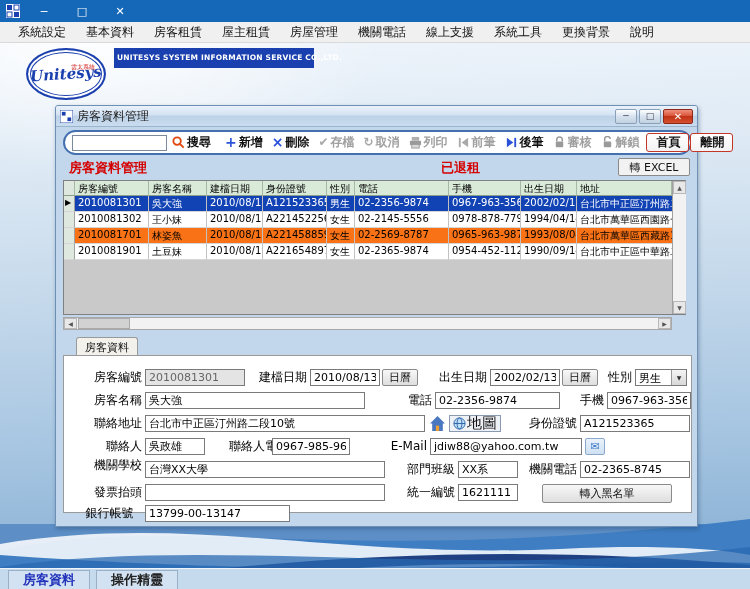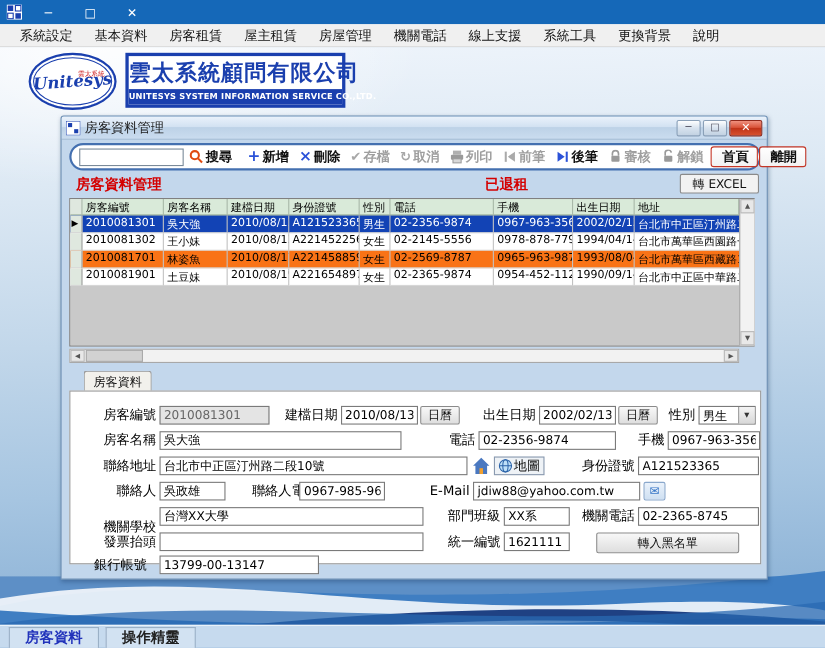--- a/index.html
+++ b/index.html
@@ -122,21 +122,21 @@
   .fld.ro { background:#e4e4e4; color:#666; }
   .fbtn { position:absolute; height:17px; background:linear-gradient(180deg,#f8f8f8,#dedede);
     border:1px solid #8a8a8a; border-radius:2px; font-size:11px; color:#111; display:flex;
     align-items:center; justify-content:center; }
   .fselect { position:absolute; height:17px; border:1px solid #7a7a7a; background:#fff; display:flex; }
   .fselect .sel-val { flex:1; font-size:11px; padding:1px 3px 0 3px; }
   .fselect .sel-arrow { width:15px; background:linear-gradient(180deg,#f4f4f4,#d8d8d8);
     border-left:1px solid #9a9a9a; font-size:6px; color:#333; display:flex; align-items:center; justify-content:center; }
   .inline-ico { position:absolute; width:17px; height:17px; }
   .map-btn { position:absolute; height:17px; display:flex; align-items:center; gap:1px;
-    font-size:12px; color:#111; background:#eef2f6; border:1px solid #8a9ab0; padding:0 3px; }
+    font-size:15px; color:#111; background:#eef2f6; border:1px solid #8a9ab0; padding:0 3px; }
   .mail-ico { position:absolute; width:20px; height:17px; background:linear-gradient(180deg,#eaf2fb,#cfe0f2);
     border:1px solid #8aa8cc; border-radius:2px; color:#3a78c8; font-size:11px; display:flex;
     align-items:center; justify-content:center; }
 
   
   .bottom-band { position:absolute; left:0; top:525px; width:750px; height:21px; background:#c6daee;
     border-top:1px solid #eef4fa; display:flex; align-items:center; padding-left:8px; gap:6px; }
   .b-tab { height:19px; padding:0 14px; display:flex; align-items:center; justify-content:center;
     font-size:13px; font-weight:bold; border:1px solid #9ab0c6; background:#d2e2f2; color:#222;
     border-bottom:none; }
@@ -182,21 +182,20 @@
       <path d="M60,100 C280,66 520,54 750,76 L750,90 C520,62 320,78 110,100 Z" fill="#0a2f77" opacity="0.9"></path>
       <path d="M0,78 C220,46 460,92 750,58 L750,100 L0,100 Z" fill="#2a6ab2" opacity="0.75"></path>
     </svg>
 
     <div class="branding">
       <div class="logo-oval">
         <span class="logo-script">Unitesys</span>
         <span class="logo-subtext">雲太系統</span>
       </div>
       <div class="company-box">
-        <div class="company-zh">雲太系統顧問有限公司</div>
         <div class="company-en">UNITESYS SYSTEM INFORMATION SERVICE CO.,LTD.</div>
       </div>
     </div>
 
     <div class="inner-window">
 
       <div class="iw-titlebar">
         <svg class="app-ico" viewBox="0 0 14 14">
           <rect x="0" y="0" width="14" height="14" fill="#fff" stroke="#1a3fae"></rect>
           <rect x="2" y="2" width="4" height="4" fill="#1a3fae"></rect>
@@ -415,21 +414,21 @@
         <input class="fld" style="left: 516px; top: 59px; width: 110px;" value="A121523365">
 
         <div class="flabel" style="left:13px;top:82px;width:65px;">聯絡人</div>
         <input class="fld" style="left: 81px; top: 82px; width: 60px;" value="吳政雄">
         <div class="flabel" style="left:144px;top:82px;width:62px;margin-left:19px;">聯絡人電話</div>
         <input class="fld" style="left: 208px; top: 82px; width: 78px;" value="0967-985-969">
         <div class="flabel" style="left:323px;top:82px;width:40px;">E-Mail</div>
         <input class="fld" style="left: 366px; top: 82px; width: 152px;" value="jdiw88@yahoo.com.tw">
         <div class="mail-ico" style="left:521px;top:82px;">✉</div>
 
-        <div class="flabel" style="left:13px;top:115px;width:65px;">機關學校</div>
+        <div class="flabel" style="left:13px;top:101px;width:65px;">機關學校</div>
         <input class="fld" style="left: 81px; top: 105px; width: 240px;" value="台灣XX大學">
         <div class="flabel" style="left:336px;top:105px;width:55px;">部門班級</div>
         <input class="fld" style="left: 394px; top: 105px; width: 60px;" value="XX系">
         <div class="flabel" style="left:458px;top:105px;width:55px;">機關電話</div>
         <input class="fld" style="left: 516px; top: 105px; width: 110px;" value="02-2365-8745">
 
         <div class="flabel" style="left:13px;top:128px;width:65px;">發票抬頭</div>
         <input class="fld" style="left: 81px; top: 128px; width: 240px;" value="">
         <div class="flabel" style="left:336px;top:128px;width:55px;">統一編號</div>
         <input class="fld" style="left: 394px; top: 128px; width: 60px;" value="1621111">

